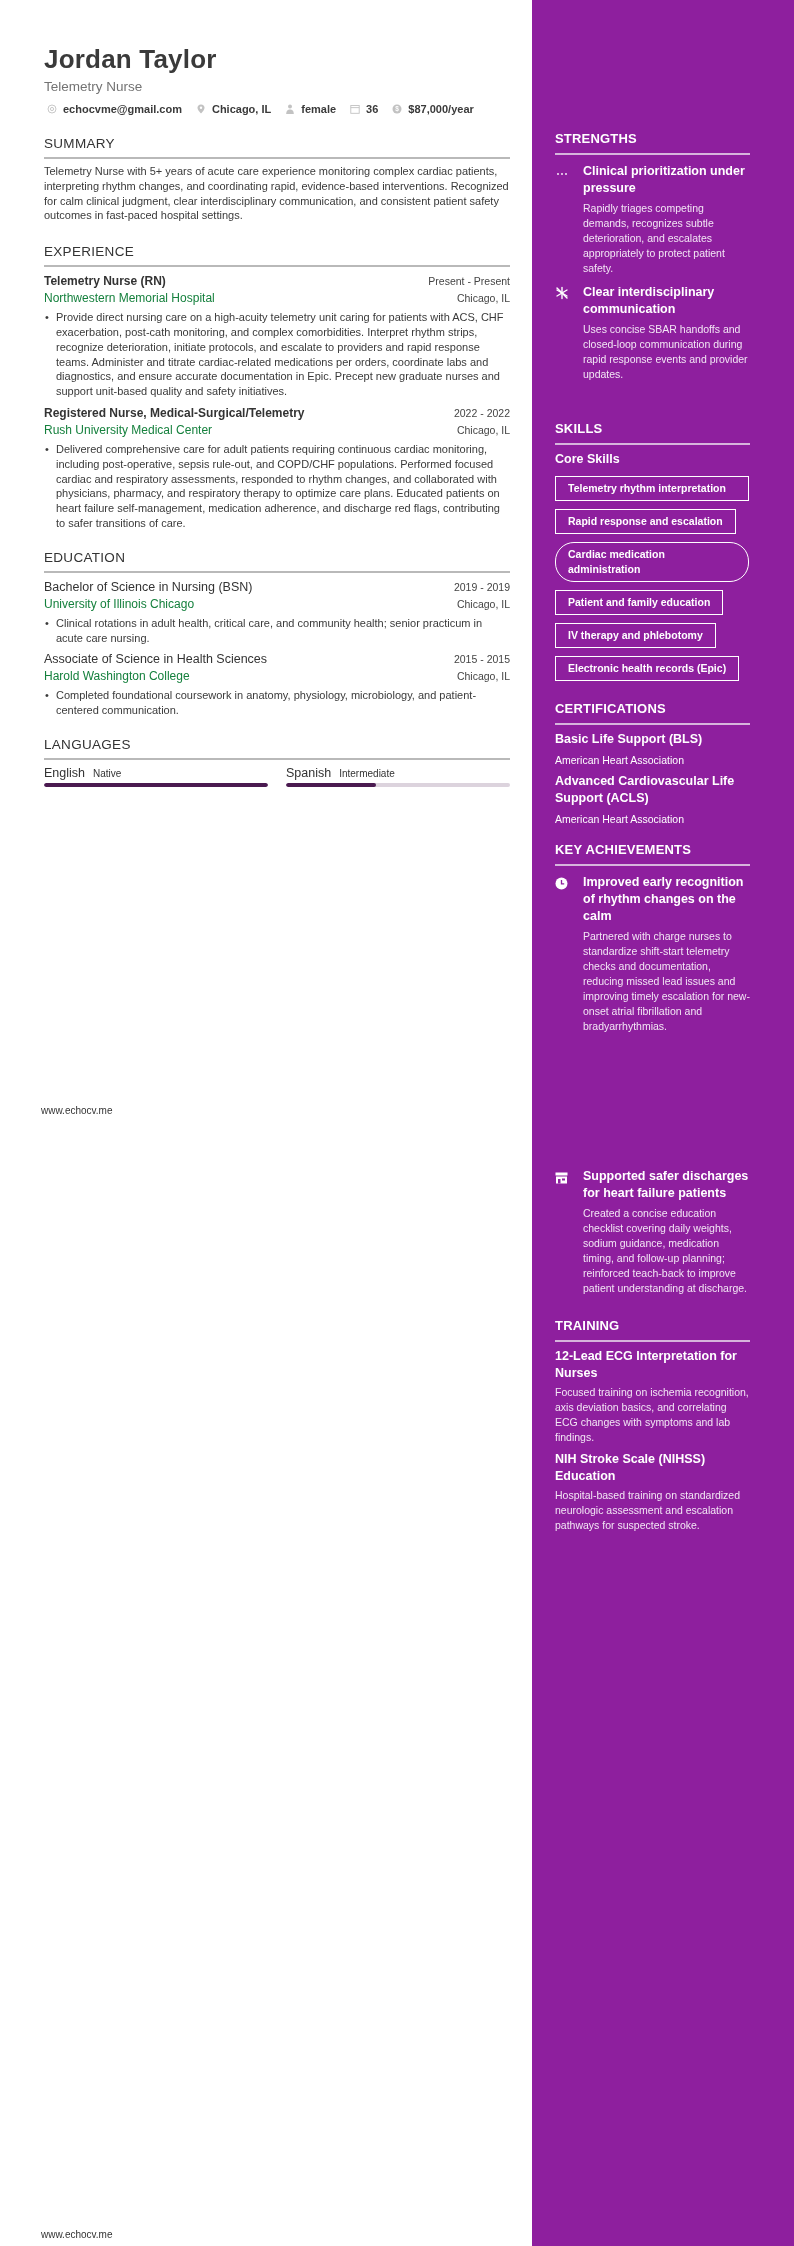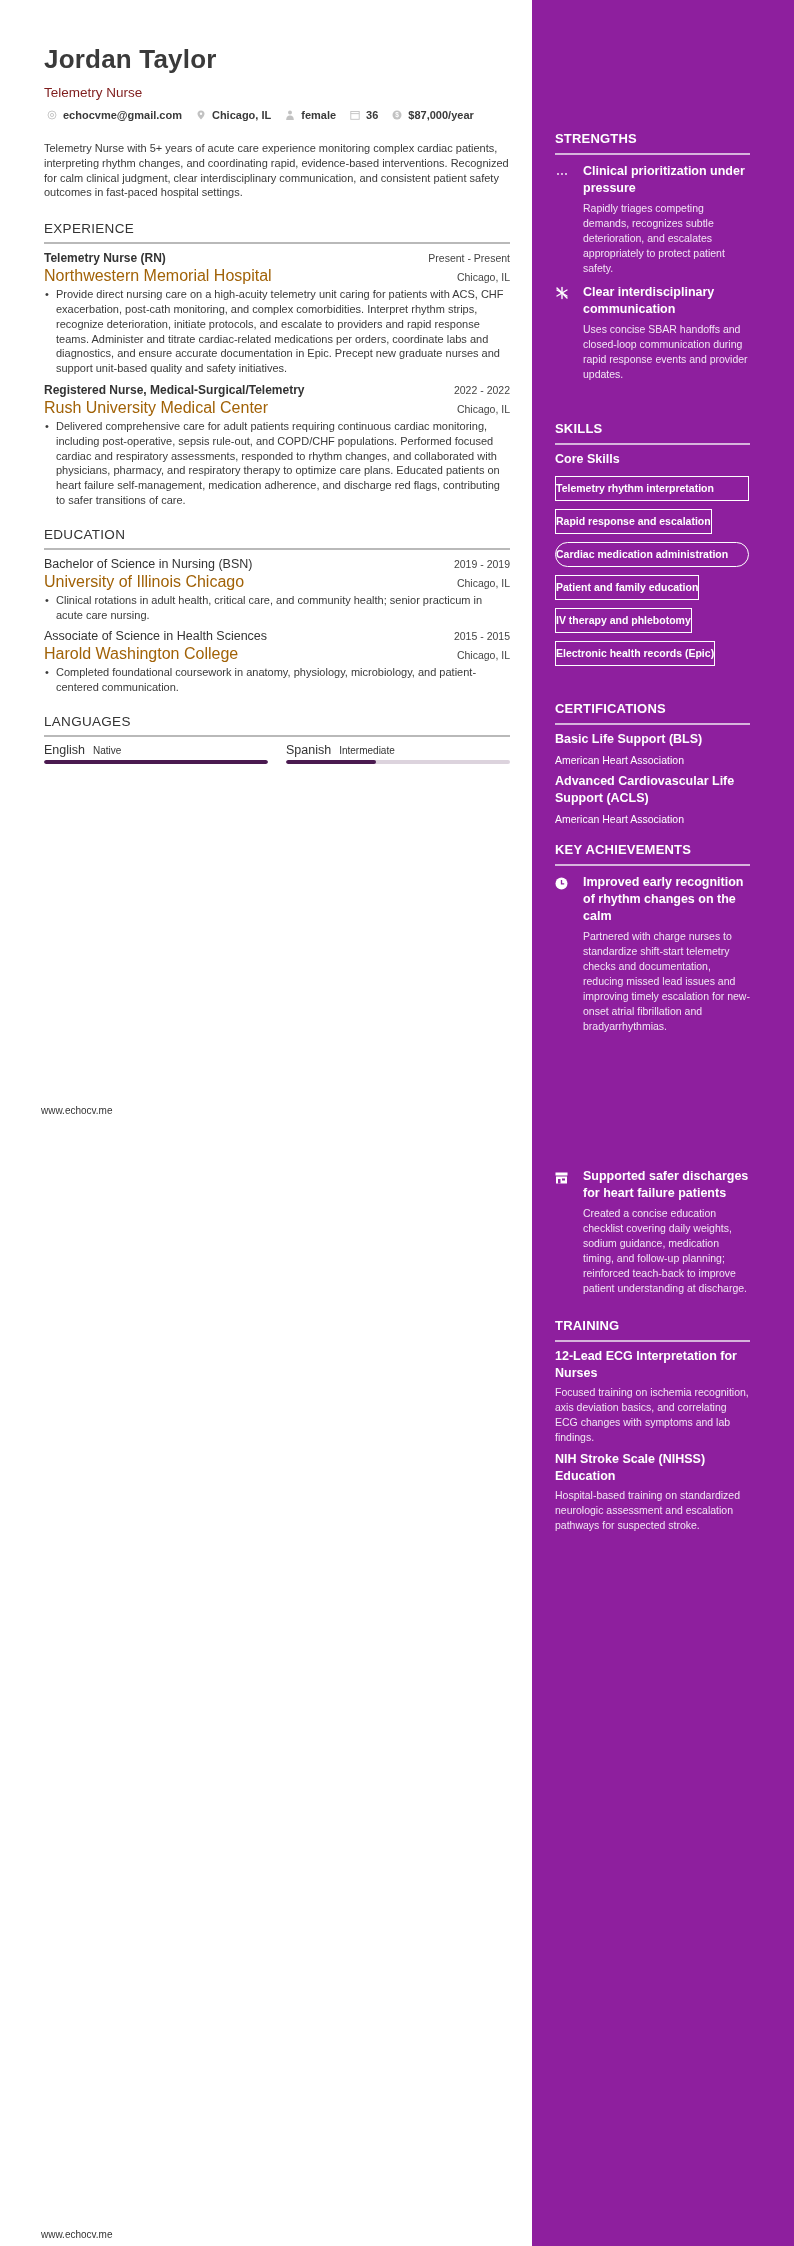--- a/index.html
+++ b/index.html
@@ -3,36 +3,36 @@
 <meta charset="utf-8">
 <style>
   * { box-sizing: border-box; margin: 0; padding: 0; }
   html, body { width: 794px; height: 2246px; background: #ffffff; }
   body { position: relative; font-family: "Liberation Sans", "DejaVu Sans", sans-serif; color: #333; overflow: hidden; }
 
   .sidebar-bg { position: absolute; left: 532px; top: 0; width: 262px; height: 2246px; background: #8e1f9e; }
 
   .main { position: absolute; left: 44px; top: 44px; width: 466px; }
   .name { font-size: 26px; font-weight: bold; color: #3a3a3a; line-height: 30px; letter-spacing: 0.2px; }
-  .title { font-size: 13.5px; color: #7f1d1d; margin-top: 10px; line-height: 18px; }
+  .title { font-size: 13.5px; color: #737373; margin-top: 4px; line-height: 18px; }
   .contacts { display: flex; align-items: center; margin-top: 7px; font-size: 11px; font-weight: bold; color: #3a3a3a; }
   .contact { display: flex; align-items: center; margin-right: 11px; }
   .contact .ic { display: inline-block; width: 10px; height: 10px; margin: 0 6px 0 3px; }
 
   .sec-head { font-size: 13.5px; color: #333; letter-spacing: 0.3px; line-height: 18px; padding-bottom: 4px; border-bottom: 2px solid #b9b9b9; }
   .summary { margin-top: 20px; }
   .summary p { font-size: 11px; line-height: 14.8px; color: #3a3a3a; margin-top: 5px; }
 
   .experience { margin-top: 20px; }
   .entry { margin-top: 6px; }
   .row { display: flex; justify-content: space-between; align-items: baseline; }
   .job-title { font-size: 12px; font-weight: bold; color: #333; line-height: 17px; }
   .edu-title { font-size: 12.5px; color: #333; line-height: 17px; }
   .dates { font-size: 10.5px; color: #444; }
-  .org { font-size: 16px; color: #a16207; line-height: 17px; }
+  .org { font-size: 12px; color: #15803d; line-height: 17px; }
   .loc { font-size: 10.5px; color: #444; }
   .bullet { position: relative; padding-left: 12px; font-size: 11px; line-height: 14.8px; color: #3a3a3a; margin-top: 3px; }
   .bullet::before { content: "•"; position: absolute; left: 1px; top: 0; }
 
   .education { margin-top: 18px; }
   .languages { margin-top: 18px; }
   .lang-row { display: flex; justify-content: space-between; margin-top: 6px; }
   .lang { width: 224px; }
   .lang-label { display: flex; align-items: baseline; }
   .lang-name { font-size: 12.5px; color: #333; margin-right: 8px; }
@@ -44,21 +44,21 @@
   .footer2 { position: absolute; left: 41px; top: 2229px; font-size: 10px; color: #333; }
 
   .side { position: absolute; left: 555px; width: 195px; color: #fff; }
   .side-head { font-size: 13px; font-weight: bold; letter-spacing: 0.2px; color: #fff; line-height: 18px; padding-bottom: 5px; border-bottom: 2px solid #d6b5dc; }
   .item { display: flex; margin-top: 8px; }
   .item .icon { width: 28px; flex: 0 0 28px; padding-top: 2px; }
   .item-title { font-size: 12.5px; font-weight: bold; line-height: 17px; color: #fff; }
   .item-desc { font-size: 10.5px; line-height: 15px; color: #f3e6f5; margin-top: 4px; }
 
   .sub-head { font-size: 12.5px; font-weight: bold; margin-top: 6px; line-height: 17px; }
-  .chip { display: inline-block; border: 1px solid #fff; padding: 4px 0; font-size: 10.5px; font-weight: bold; line-height: 15px; margin-top: 8px; color: #fff; }
+  .chip { display: inline-block; border: 1px solid #fff; padding: 4px 12px; font-size: 10.5px; font-weight: bold; line-height: 15px; margin-top: 8px; color: #fff; }
   .cert-title { font-size: 12.5px; font-weight: bold; line-height: 17px; margin-top: 6px; }
   .cert-org { font-size: 10.5px; margin-top: 5px; line-height: 14px; }
   .train-title { font-size: 12.5px; font-weight: bold; line-height: 17px; margin-top: 6px; }
   .train-desc { font-size: 10.5px; line-height: 15px; color: #f3e6f5; margin-top: 3px; }
 </style>
 </head>
 <body>
 
 <div class="sidebar-bg"></div>
 
@@ -97,20 +97,21 @@
     <div class="contact">
       <svg class="ic" viewBox="0 0 10 10">
           <circle cx="5" cy="5" r="4.5" fill="#c2c2c2"></circle>
           <text x="5" y="7.4" text-anchor="middle" font-size="6.5" fill="#fff" font-family="Liberation Sans, sans-serif" font-weight="bold">$</text>
         </svg>
       <span>$87,000/year</span>
     </div>
   </div>
 
   <div class="summary">
+    <div class="sec-head">SUMMARY</div>
     <p>Telemetry Nurse with 5+ years of acute care experience monitoring complex cardiac patients, interpreting rhythm changes, and coordinating rapid, evidence-based interventions. Recognized for calm clinical judgment, clear interdisciplinary communication, and consistent patient safety outcomes in fast-paced hospital settings.</p>
   </div>
 
   <div class="experience">
     <div class="sec-head">EXPERIENCE</div>
     <div class="entry">
       <div class="row">
         <span class="job-title">Telemetry Nurse (RN)</span>
         <span class="dates">Present - Present</span>
       </div>

